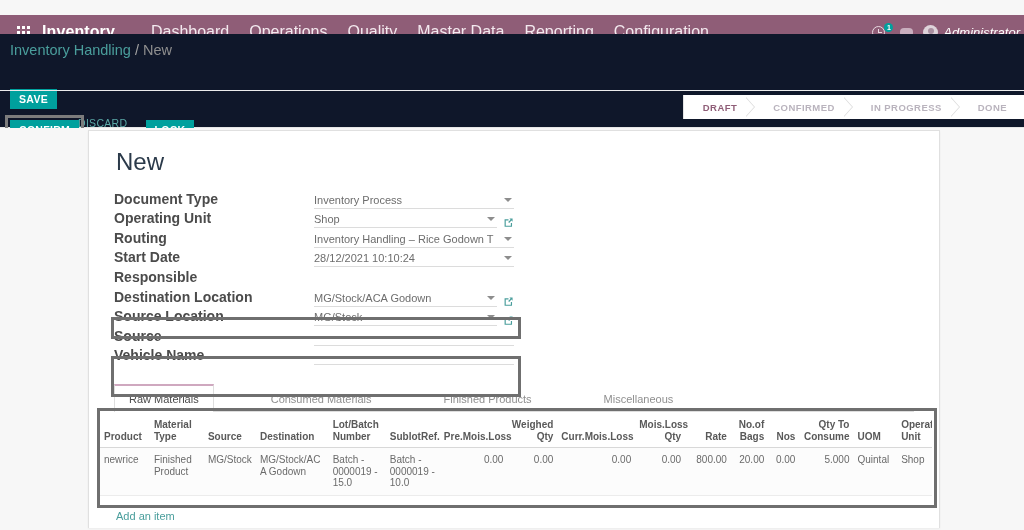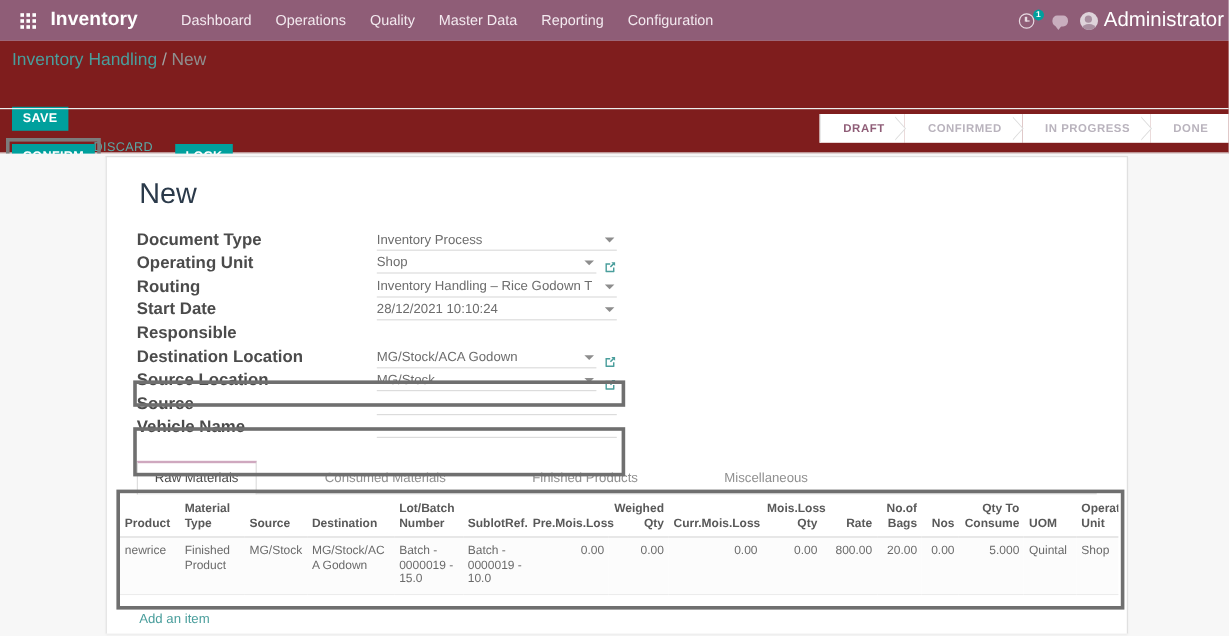--- a/index.html
+++ b/index.html
@@ -8,35 +8,35 @@
     width: 1024px; height: 530px;
     overflow: hidden;
     background: #f7f7f7;
     font-family: "Liberation Sans", sans-serif;
     -webkit-font-smoothing: antialiased;
   }
   .app { position: relative; width: 1024px; height: 530px; background:#f7f7f7; }
 
   
   .navbar {
-    position: absolute; top:0; left:0; width:1024px; height:34px;
+    position: absolute; top:15px; left:0; width:1024px; height:34px;
     background:#8f5d77;
     display:flex; align-items:center;
     color:#fff;
   }
   .apps-grid { width:30px; margin-left:8px; display:flex; justify-content:center; align-items:center; cursor:pointer; }
   .grid-ico { display:grid; grid-template-columns:repeat(3,3px); grid-template-rows:repeat(3,3px); gap:2px; }
   .grid-ico i { display:block; width:3px; height:3px; background:#fff; }
   .brand {
     font-size:16px; font-weight:bold; color:#fff;
     margin-left:4px; margin-right:26px; letter-spacing:.1px; cursor:pointer;
   }
   .menus { display:flex; align-items:center; gap:0px; }
   .menu-item {
-    font-size:12px; color:#f3e9ef; padding:6px 10px; cursor:pointer; white-space:nowrap;
+    font-size:16px; color:#f3e9ef; padding:6px 10px; cursor:pointer; white-space:nowrap;
   }
   .nav-right {
     position:absolute; right:0; top:0; height:34px;
     display:flex; align-items:center; gap:10px; padding-right:4px;
   }
   .act-wrap { position:relative; width:18px; height:18px; cursor:pointer; }
   .clock-ico {
     width:13px; height:13px; border:1.6px solid #e8dbe3; border-radius:50%;
     position:absolute; left:0; top:3px;
   }
@@ -53,26 +53,26 @@
   .chat-ico:after {
     content:""; position:absolute; left:2px; bottom:-3px;
     border-left:3px solid transparent; border-right:3px solid transparent; border-top:4px solid #c9aebe;
   }
   .user-box { display:flex; align-items:center; gap:5px; cursor:pointer; }
   .avatar {
     width:15px; height:15px; border-radius:50%; background:#ded3da; position:relative; overflow:hidden;
   }
   .avatar:before{ content:""; position:absolute; left:4.5px; top:3px; width:6px; height:6px; border-radius:50%; background:#a98fa0; }
   .avatar:after{ content:""; position:absolute; left:2px; top:10px; width:11px; height:7px; border-radius:50% 50% 0 0; background:#a98fa0; }
-  .user-name { font-size:17px; color:#fff; white-space:nowrap; }
+  .user-name { font-size:13px; color:#fff; white-space:nowrap;font-style:italic; }
 
   
   .cp {
     position:absolute; top:34px; left:0; width:1024px; height:94px;
-    background:#7f1d1d; border-bottom:1px solid #e6e6e6;
+    background:#0f172a; border-bottom:1px solid #e6e6e6;
   }
   .breadcrumb { position:absolute; left:10px; top:8px; font-size:14.5px; white-space:nowrap; }
   .bc-link { color:#4a9e9c; cursor:pointer; }
   .bc-sep { color:#a3a3a3; margin:0 4px; }
   .bc-cur { color:#8f8f8f; }
 
   .row-save { position:absolute; left:10px; top:31px; display:flex; align-items:center; gap:19px; }
   .btn-teal {
     background:#00a09d; color:#fff; border:none; font-size:10.5px; font-weight:bold;
     letter-spacing:.3px; padding:4px 9px; cursor:pointer; line-height:12px;

